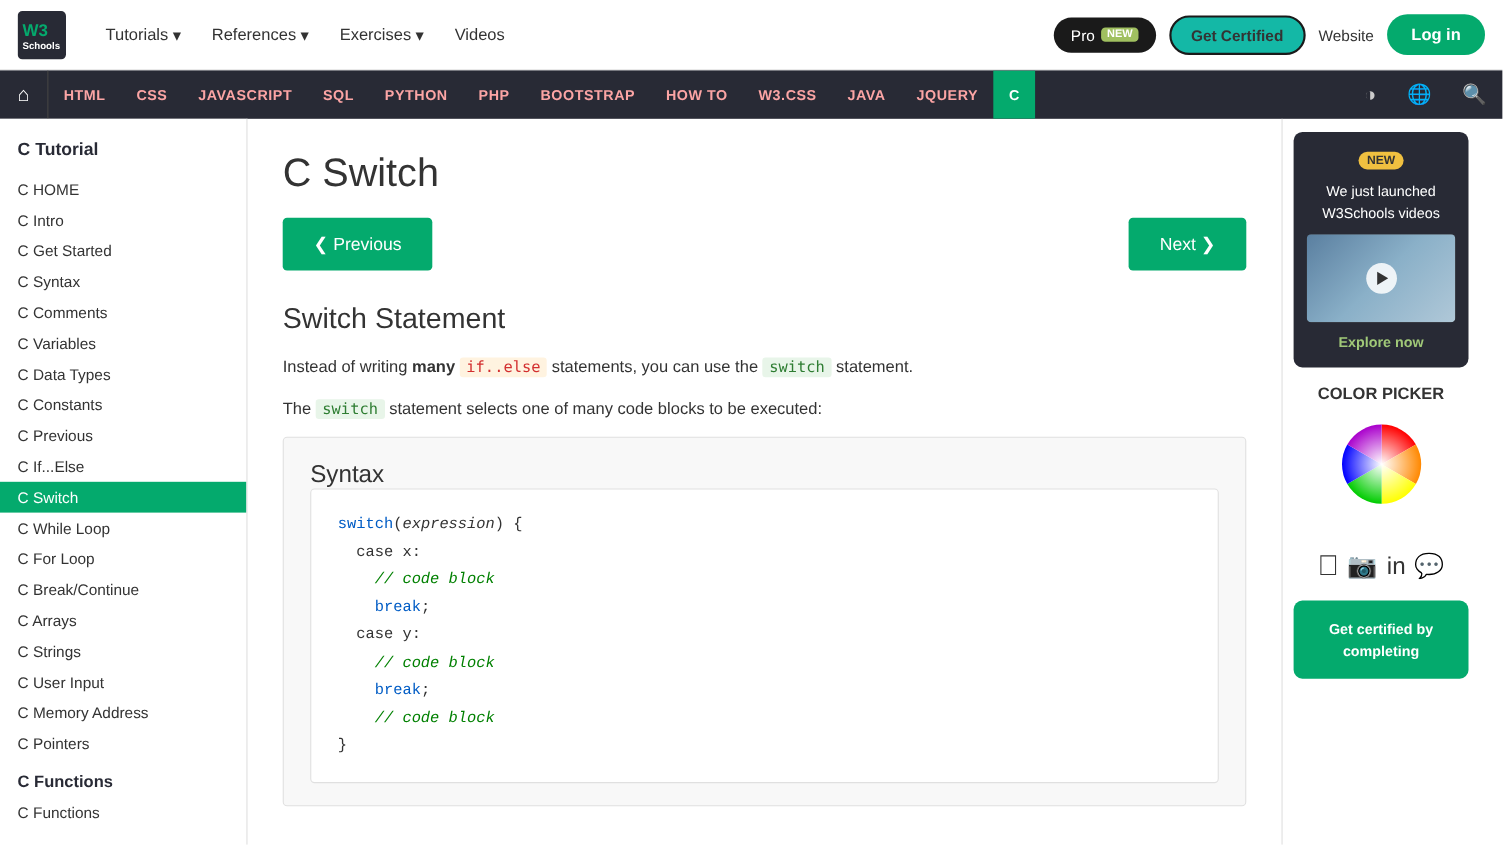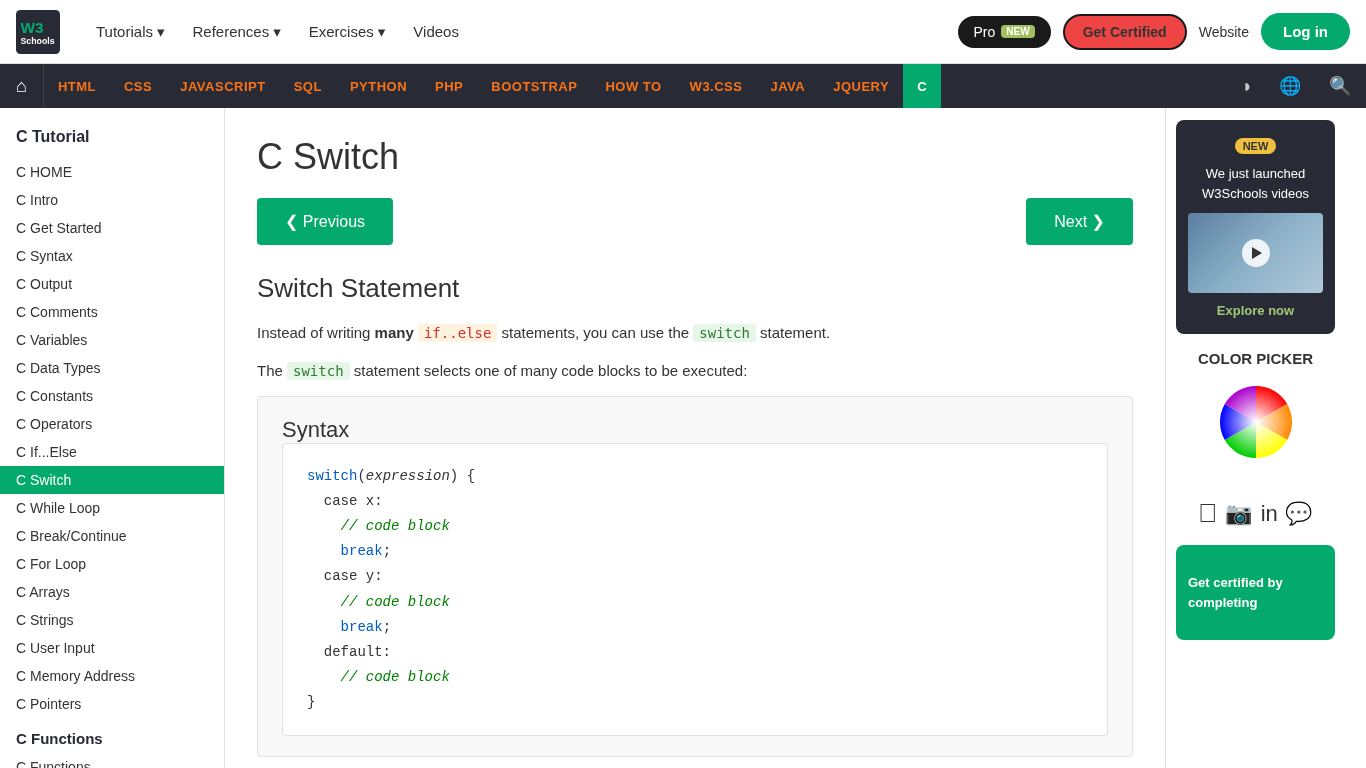--- a/index.html
+++ b/index.html
@@ -21,40 +21,40 @@
     .nav-right { display: flex; align-items: center; gap: 12px; }
     .btn-pro {
       background: #1a1a1a; color: #fff; border: none; border-radius: 20px;
       padding: 8px 16px; font-size: 14px; cursor: pointer; display: flex; align-items: center; gap: 6px;
     }
     .btn-pro .new-badge {
       background: #a0c060; color: #fff; border-radius: 4px; font-size: 10px;
       padding: 1px 5px; font-weight: bold;
     }
     .btn-certified {
-      background: #ef4444; color: #333; border: 2px solid #1a1a1a;
+      background: #14b8a6; color: #333; border: 2px solid #1a1a1a;
       border-radius: 20px; padding: 8px 18px; font-size: 14px; cursor: pointer; font-weight: 600;
     }
     .btn-website { background: none; border: none; font-size: 14px; cursor: pointer; color: #333; }
     .btn-login {
       background: #04AA6D; color: #fff; border: none; border-radius: 20px;
       padding: 10px 22px; font-size: 15px; cursor: pointer; font-weight: 600;
     }
 
     
     .subject-nav {
       background: #282a35; display: flex; align-items: center; height: 44px;
       overflow: hidden;
     }
     .subject-nav .home-btn {
       color: #fff; padding: 0 16px; font-size: 18px; height: 44px;
       display: flex; align-items: center; cursor: pointer; border-right: 1px solid #444;
     }
     .subject-link {
-      color: #f97316; padding: 0 14px; font-size: 13px; font-weight: 600;
+      color: #fca5a5; padding: 0 14px; font-size: 13px; font-weight: 600;
       height: 44px; display: flex; align-items: center; cursor: pointer;
       text-decoration: none; letter-spacing: 0.5px;
     }
     .subject-link.active { background: #04AA6D; color: #fff; }
     .subject-nav-right {
       margin-left: auto; display: flex; align-items: center; gap: 0;
     }
     .subject-nav-right .icon-btn {
       color: #ccc; padding: 0 14px; font-size: 18px; height: 44px;
       display: flex; align-items: center; cursor: pointer;
@@ -141,21 +141,21 @@
     .color-picker-box { width: 100%; text-align: center; }
     .color-picker-title { font-size: 15px; font-weight: 700; color: #333; margin-bottom: 10px; }
     .color-wheel {
       width: 80px; height: 90px; margin: 0 auto 12px;
     }
 
     .social-icons { display: flex; gap: 8px; align-items: center; justify-content: center; }
     .social-icon { font-size: 26px; color: #333; cursor: pointer; }
 
     .certify-box {
-      background: #04AA6D; border-radius: 8px; padding: 28px 12px; width: 100%; color: #fff;
+      background: #04AA6D; border-radius: 8px; padding: 16px 12px; width: 100%; text-align: center; color: #fff;
     }
     .certify-text { font-size: 13px; font-weight: 600; line-height: 1.5; }
   </style>
 </head>
 <body>
 
 <nav class="top-nav">
   <div class="logo">
     <svg class="logo-icon" viewBox="0 0 80 80" xmlns="http://www.w3.org/2000/svg">
       <rect width="80" height="80" rx="8" fill="#282a35"></rect>
@@ -213,31 +213,30 @@
 </div>
 
 <div class="main-layout">
 
   <aside class="sidebar">
     <div class="sidebar-title">C Tutorial</div>
     <a class="sidebar-item">C HOME</a>
     <a class="sidebar-item">C Intro</a>
     <a class="sidebar-item">C Get Started</a>
     <a class="sidebar-item">C Syntax</a>
-    <a class="sidebar-item">C Output</a>
     <a class="sidebar-item">C Comments</a>
     <a class="sidebar-item">C Variables</a>
     <a class="sidebar-item">C Data Types</a>
     <a class="sidebar-item">C Constants</a>
-    <a class="sidebar-item">C Operators</a>
+    <a class="sidebar-item">C Previous</a>
     <a class="sidebar-item">C If...Else</a>
     <a class="sidebar-item active">C Switch</a>
     <a class="sidebar-item">C While Loop</a>
+    <a class="sidebar-item">C For Loop</a>
     <a class="sidebar-item">C Break/Continue</a>
-    <a class="sidebar-item">C For Loop</a>
     <a class="sidebar-item">C Arrays</a>
     <a class="sidebar-item">C Strings</a>
     <a class="sidebar-item">C User Input</a>
     <a class="sidebar-item">C Memory Address</a>
     <a class="sidebar-item">C Pointers</a>
     <div class="sidebar-section-title">C Functions</div>
     <a class="sidebar-item">C Functions</a>
   </aside>
 
   <main class="content">
@@ -284,23 +283,20 @@
         <div>
           <span style="color:#333;">&nbsp;&nbsp;case y:</span>
         </div>
         <div>
           <span style="color:#008000; font-style:italic;">&nbsp;&nbsp;&nbsp;&nbsp;// code block</span>
         </div>
         <div>
           <span style="color:#005cc5;">&nbsp;&nbsp;&nbsp;&nbsp;break</span><span style="color:#333;">;</span>
         </div>
         <div>
-          <span style="color:#333;">&nbsp;&nbsp;default:</span>
-        </div>
-        <div>
           <span style="color:#008000; font-style:italic;">&nbsp;&nbsp;&nbsp;&nbsp;// code block</span>
         </div>
         <div>
           <span style="color:#333;">}</span>
         </div>
       </div>
     </div>
   </main>
 
   <aside class="right-sidebar">

